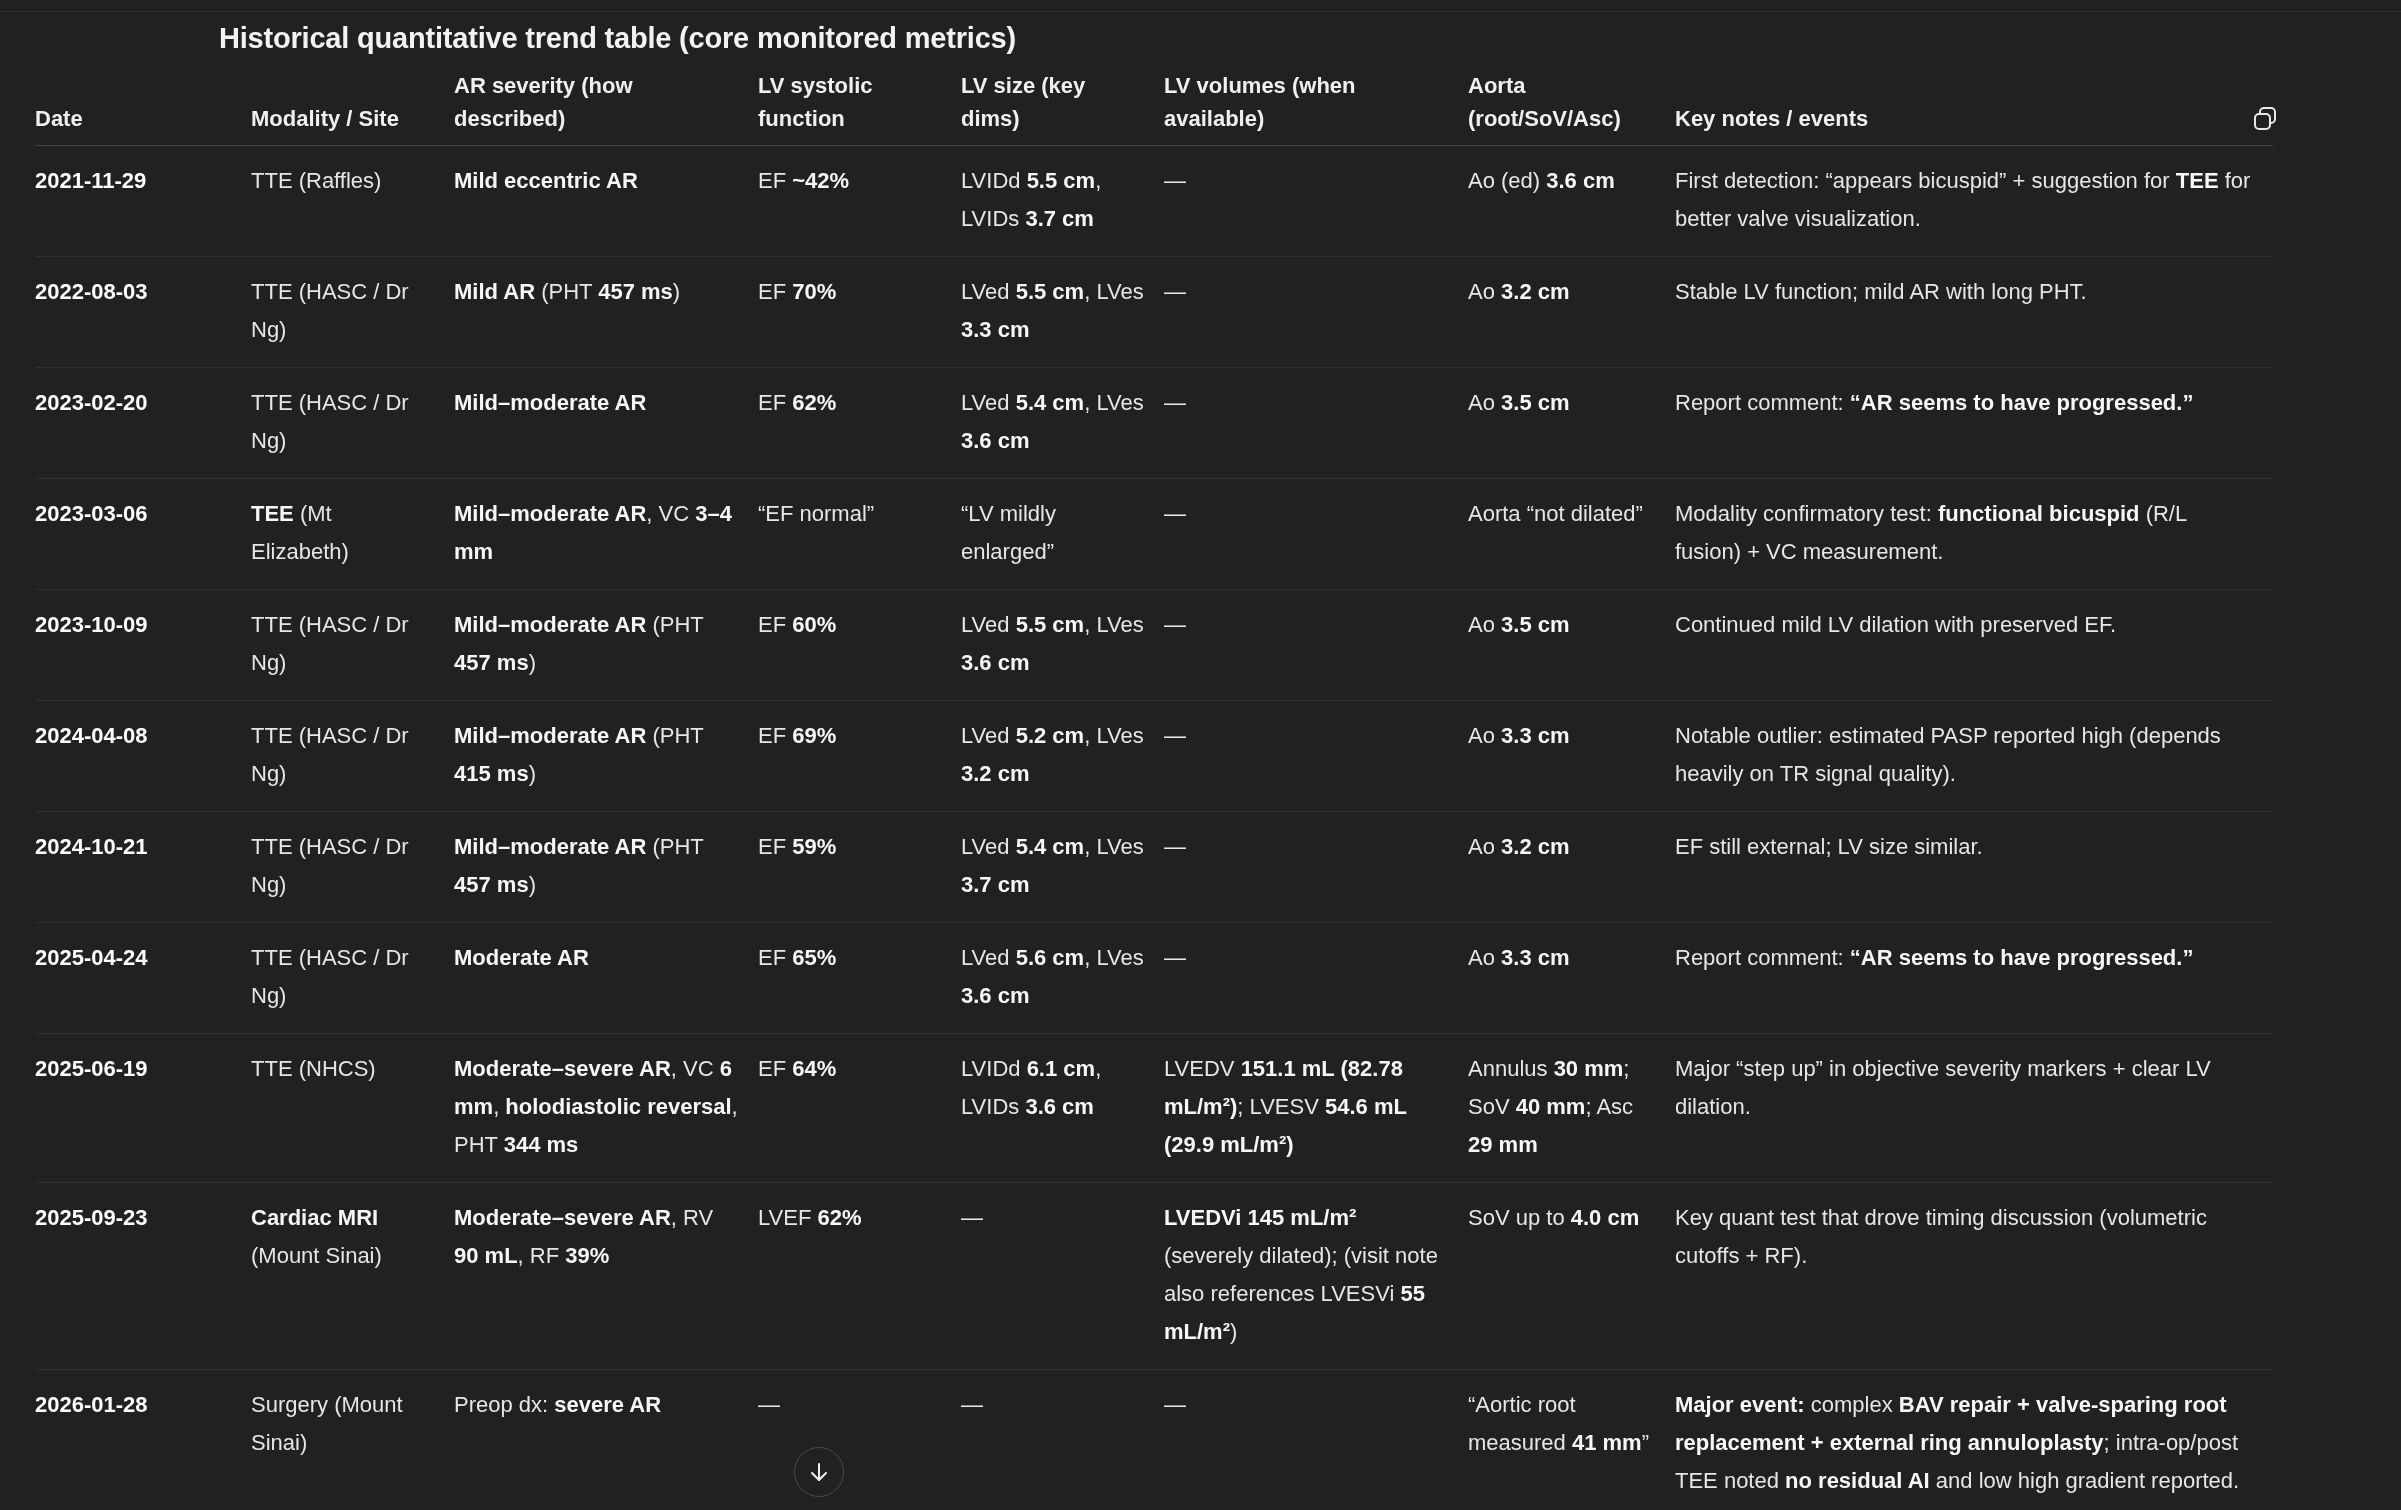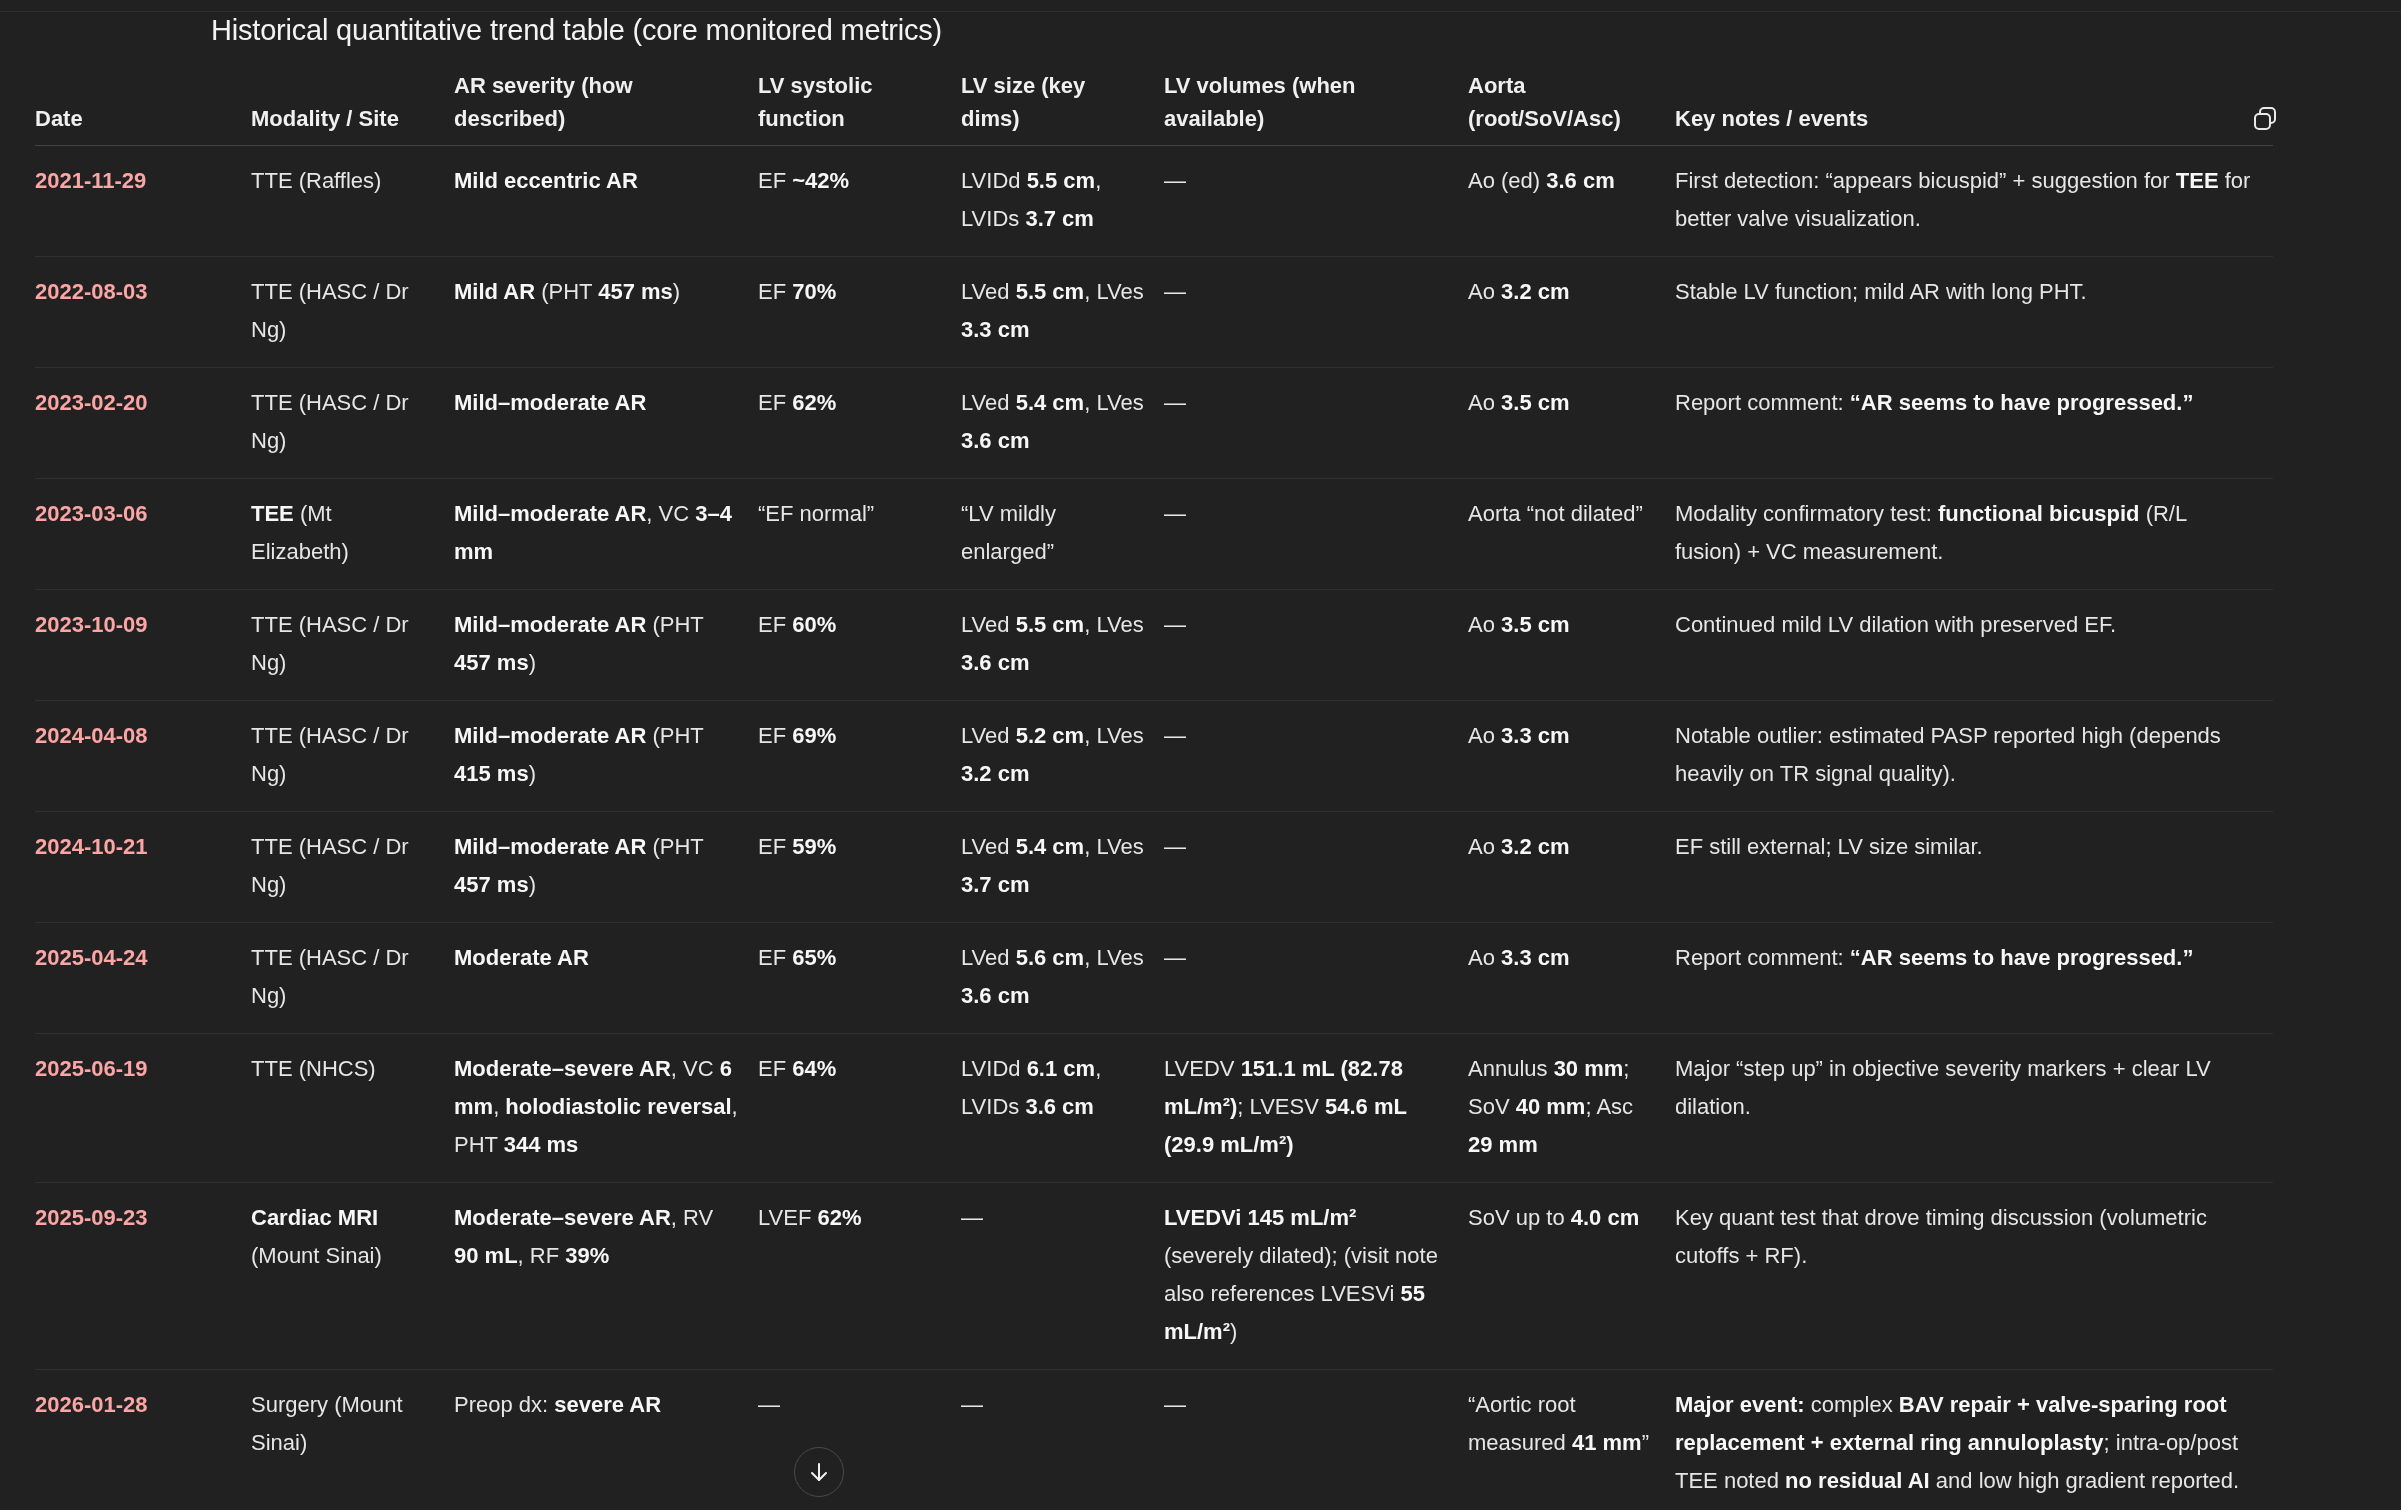--- a/index.html
+++ b/index.html
@@ -16,24 +16,24 @@
     position: absolute;
     left: 0; top: 11px;
     width: 2402px; height: 1px;
     background: #2e2e2e;
   }
   .title {
     position: absolute;
     left: 211px;
     top: 14px;
     font-size: 29px;
-    font-weight: 400;
+    font-weight: 700;
     color: #f3f3f3;
     letter-spacing: -0.2px;
-    margin: 0;
+    margin: 8px;
   }
   .table-wrap {
     position: absolute;
     left: 35px;
     top: 63px;
     width: 2237px;
   }
   table {
     border-collapse: collapse;
     table-layout: fixed;
@@ -60,21 +60,21 @@
     position: relative;
   }
   td {
     vertical-align: top;
     line-height: 38px;
     padding: 16px 20px 18px 0;
     border-bottom: 1px solid #303030;
     color: #e6e6e6;
     overflow-wrap: break-word;
   }
-  td.date { font-weight: 700; color: #fca5a5; }
+  td.date { font-weight: 700; color: #ffffff; }
   td b, td strong { font-weight: 700; color: #f7f7f7; }
   .copy-btn {
     position: absolute;
     right: -6px;
     bottom: 12px;
     width: 28px;
     height: 28px;
     cursor: pointer;
   }
   .scroll-down {

